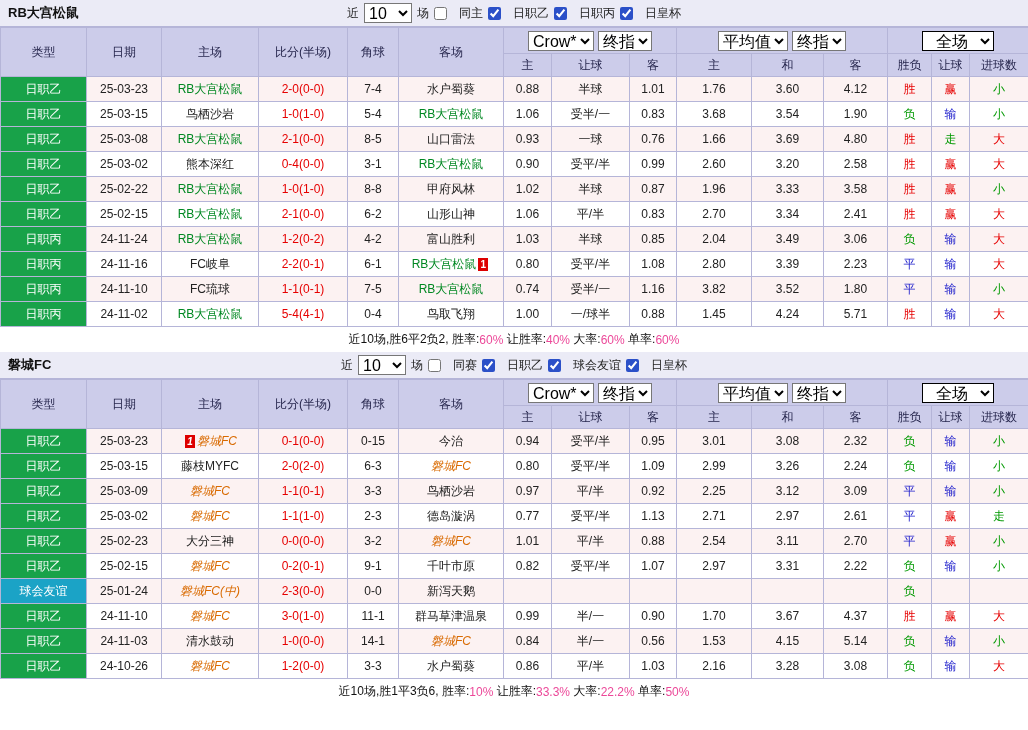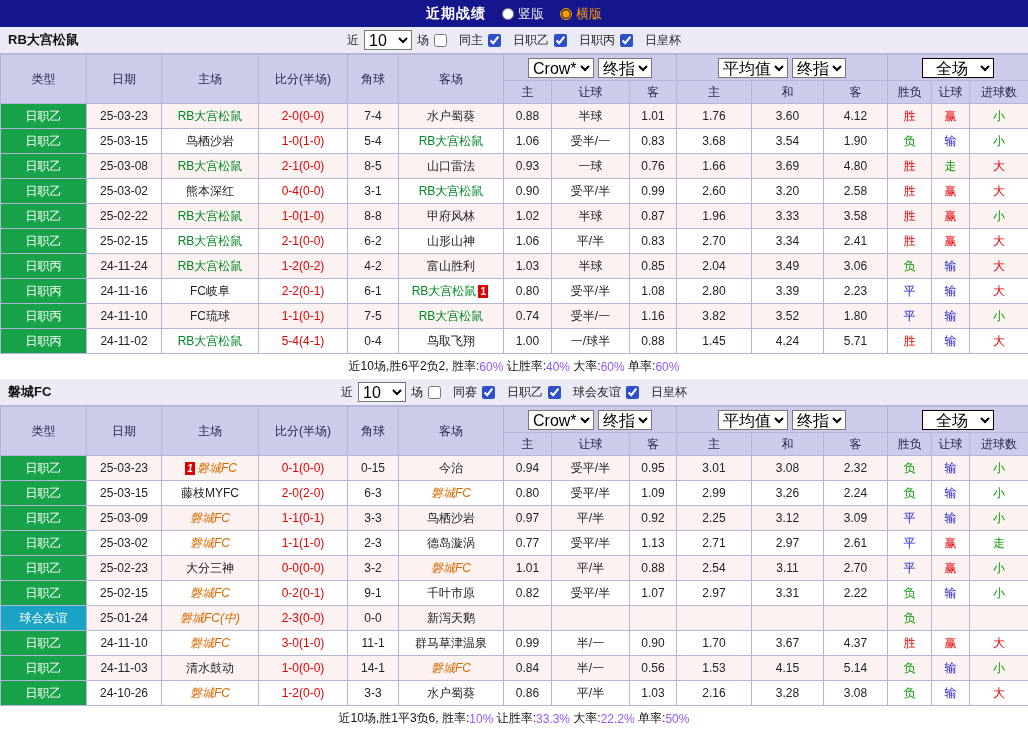--- a/index.html
+++ b/index.html
@@ -62,38 +62,27 @@
   .badge {
     display:inline-block; background:#dd0000; color:#fff; font-size:10px; font-weight:bold;
     line-height:13px; height:13px; min-width:10px; padding:0 1px; margin:0 2px; vertical-align:middle;
   }
 
   .summary {
     height:25px; display:flex; align-items:center; justify-content:center;
     background:#fff; font-size:12px; color:#111;
   }
   .summary span { white-space:pre; }
-  .summary .v { color:#8b5cf6; }
+  .summary .v { color:#ec4899; }
 </style>
 </head>
 <body>
 
 <div class="page">
 
-  <div class="topbar">
-    <span class="title">近期战绩</span>
-    <label>
-      <input type="radio" name="layout" style="">
-      <span class="lbl-v">竖版</span>
-    </label>
-    <label>
-      <input type="radio" name="layout" checked="" style="">
-      <span class="lbl-h">横版</span>
-    </label>
-  </div>
 
   <div class="section">
     <div class="section-bar">
       <span class="team-name">RB大宫松鼠</span>
       <div class="filters">
         <span>近</span>
         <select class="count-select">
           <option>10</option>
         </select>
         <span>场</span>

